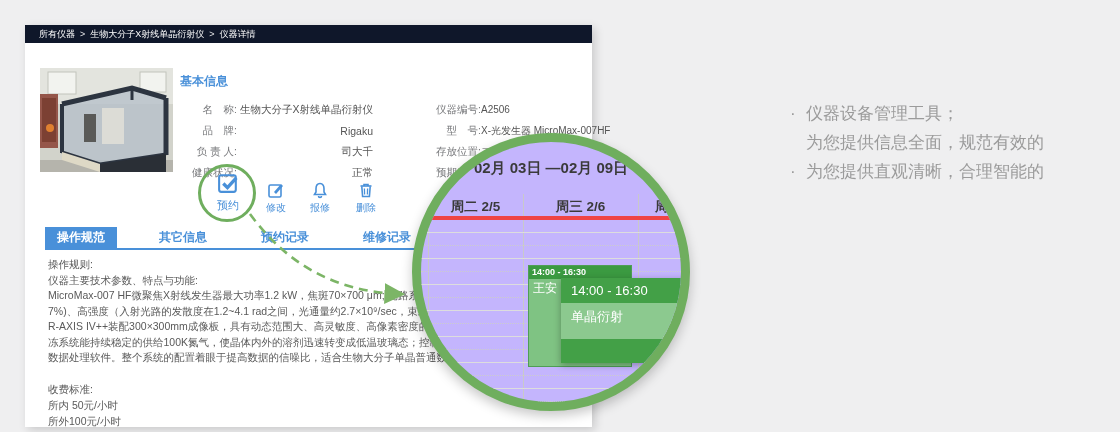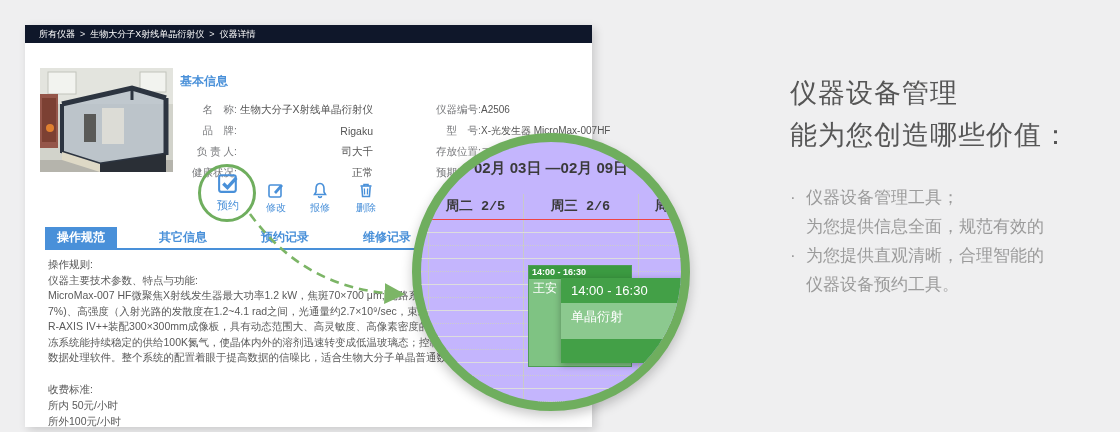--- a/index.html
+++ b/index.html
@@ -62,21 +62,21 @@
   .arrow-svg { position:absolute; left:230px; top:200px; z-index:3; pointer-events:none; }
 
   
   .magnifier { position:absolute; left:412px; top:133px; width:278px; height:278px;
                background:#c4b5fd; border:9px solid #6fae5e; border-radius:50%;
                overflow:hidden; z-index:5; box-shadow:0 5px 12px rgba(0,0,0,.22); }
   .cal-title { position:absolute; top:17px; left:0; width:100%; text-align:center;
                font-weight:bold; font-size:15px; color:#3a3a3a; }
   .cal-vline { position:absolute; top:52px; bottom:0; width:1px; background:#c9c9c9; }
   .cal-head  { position:absolute; top:52px; left:0; right:0; height:26px;
-               border-bottom:1px solid #ef4444;font-family:Liberation Mono, monospace; }
+               border-bottom:4px solid #ef4444; }
   .day { position:absolute; top:0; height:26px; line-height:26px; text-align:center;
          font-weight:bold; font-size:13.5px; color:#3a3a3a; }
   .cal-grid { position:absolute; top:78px; left:0; right:0; bottom:0; }
   .gr { height:13px; border-bottom:1px dotted #ccc; }
   .gr.solid { border-bottom:1px solid #ddd; }
 
   .event { position:absolute; left:107px; top:123px; width:104px; height:102px;
            background:#7fc383; border:1px solid #4f9e55; z-index:2; cursor:pointer; }
   .event-head { height:13px; background:#3b9a41; color:#fff; font-size:9px;
                 line-height:13px; padding:0 3px; font-weight:bold; }
@@ -274,33 +274,28 @@
     <div class="popup-head">14:00 - 16:30</div>
     <div class="popup-body">单晶衍射</div>
     <div class="popup-foot">
       <span>编辑</span>
       
     </div>
   </div>
 </div>
 
 <div class="right-panel">
-  <div class="rp-title">
-    <div>仪器设备管理</div>
-    <div>能为您创造哪些价值：</div>
-  </div>
   <div class="rp-bullets">
     <div class="bullet">
       <span class="dot">·</span>
       <span class="b-lines">
         <div>仪器设备管理工具；</div>
         <div>为您提供信息全面，规范有效的</div>
       </span>
     </div>
     <div class="bullet">
       <span class="dot">·</span>
       <span class="b-lines">
         <div>为您提供直观清晰，合理智能的</div>
-        <div>仪器设备预约工具。</div>
       </span>
     </div>
   </div>
 </div>
 
 </body></html>

